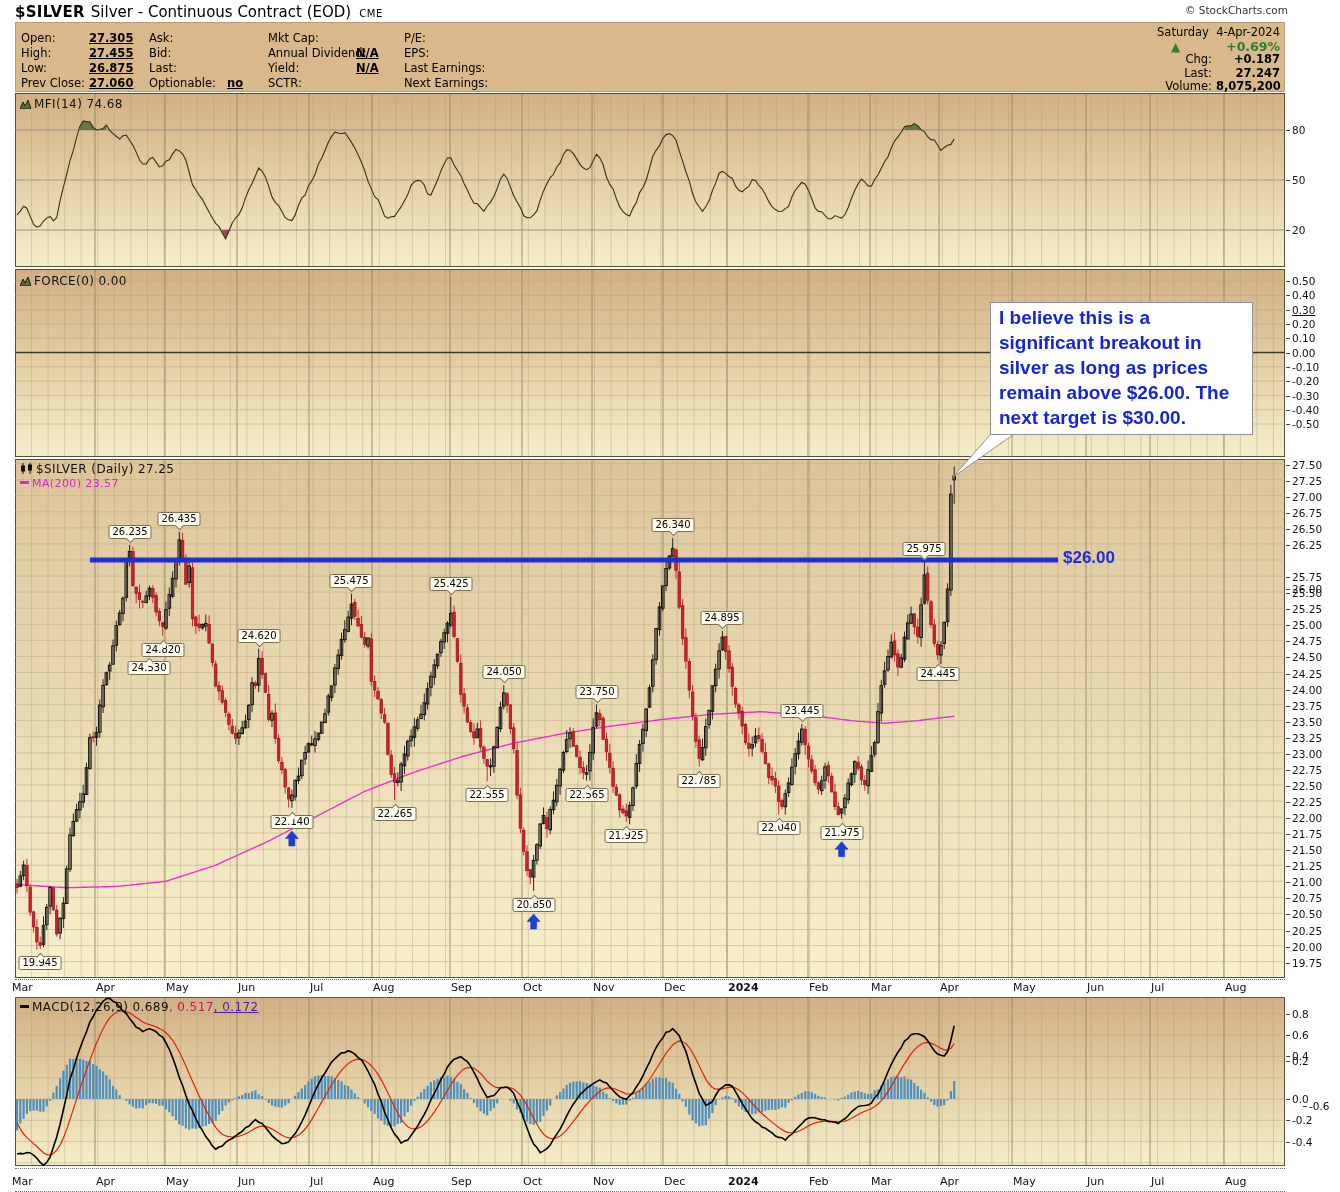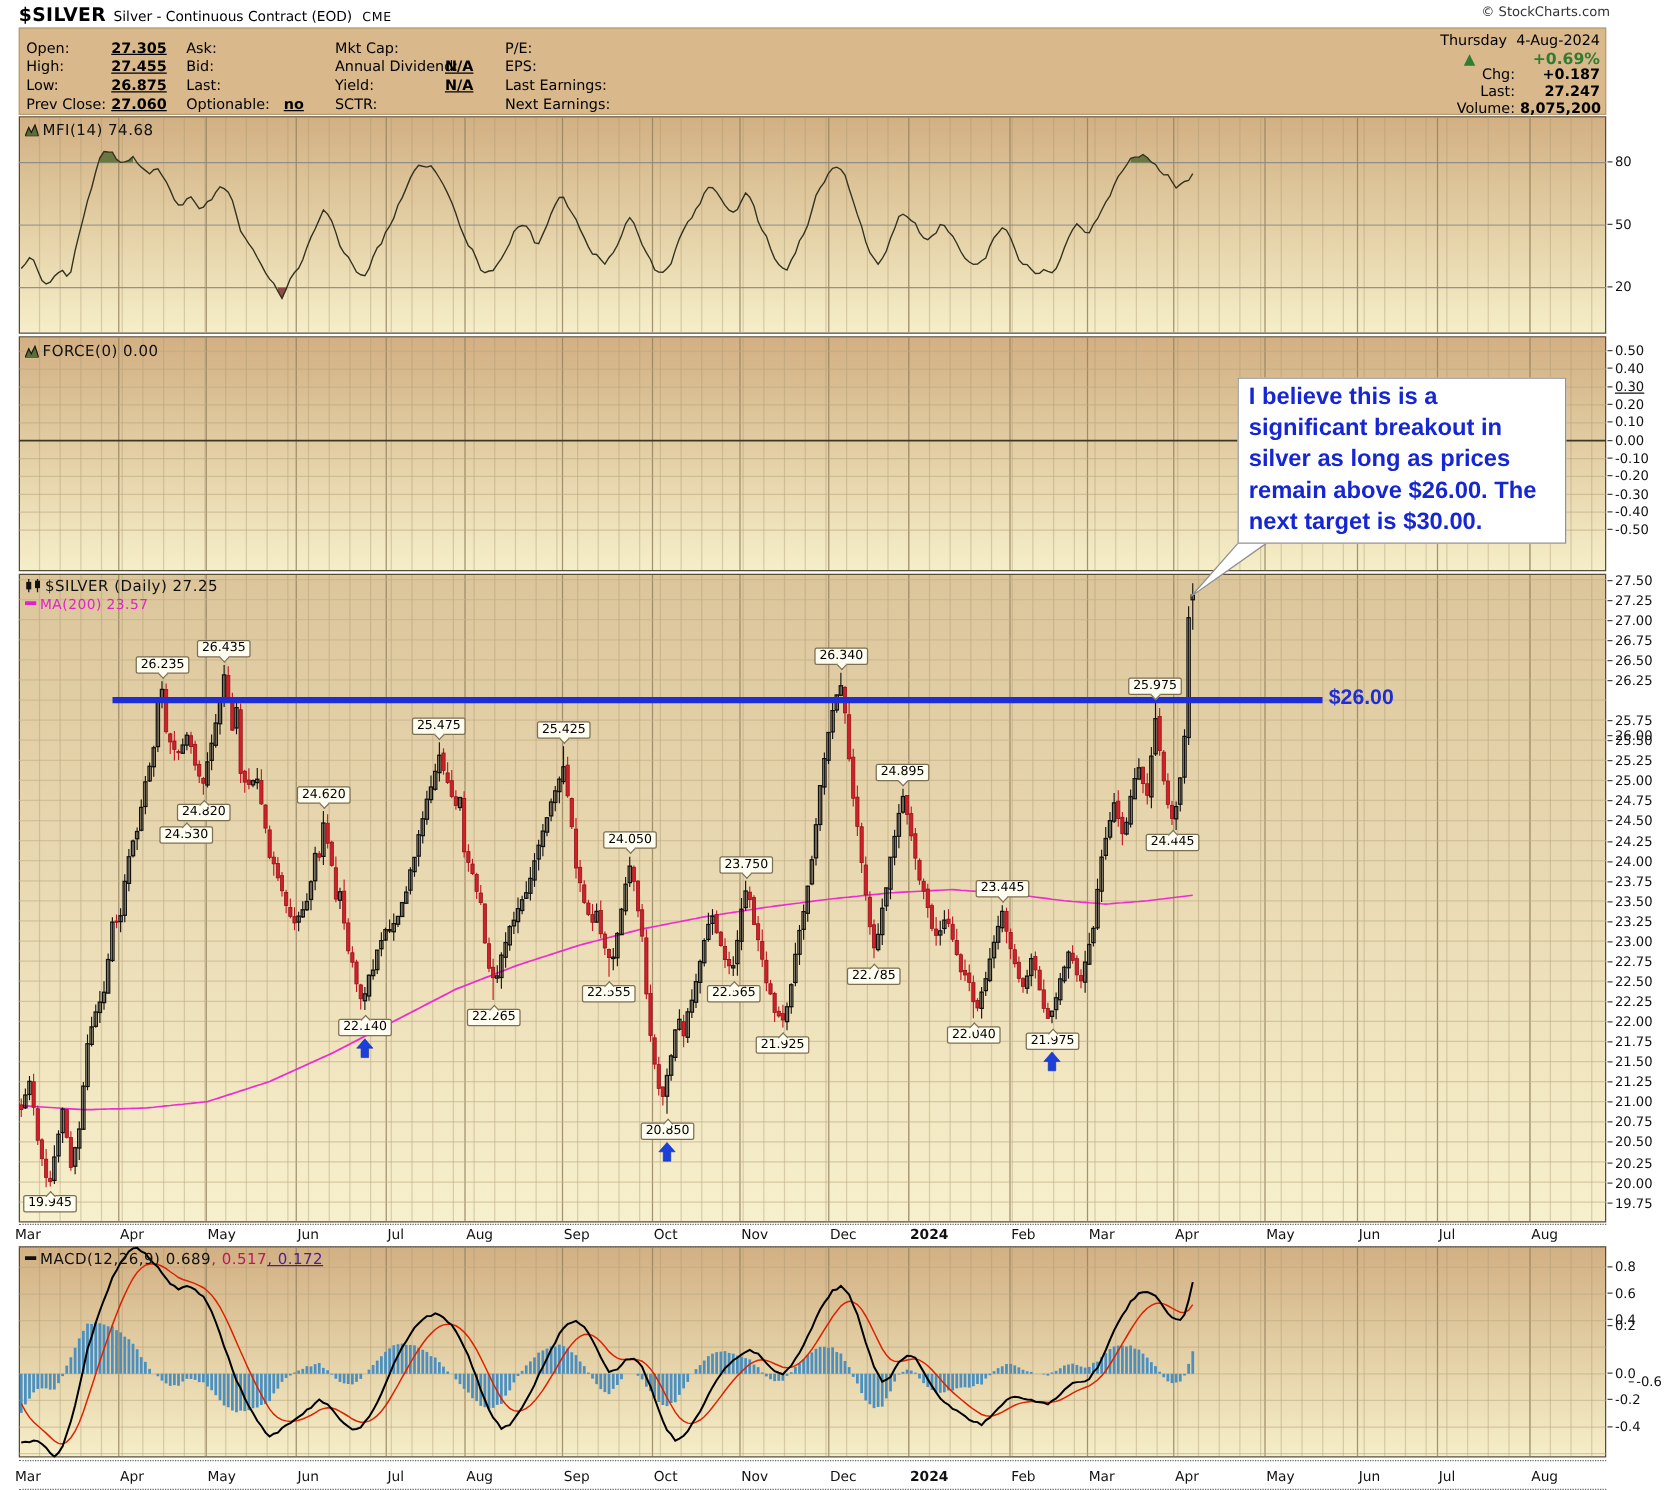--- a/index.html
+++ b/index.html
@@ -1,20 +1,20 @@
 <!DOCTYPE html>
 <html><head>
 <meta charset="utf-8">
 <style>
   html,body{margin:0;padding:0;background:#fff;width:1340px;height:1192px;position:relative;overflow:hidden;
     font-family:"DejaVu Sans",sans-serif;color:#000;}
   
   #title-row{position:absolute;left:15px;top:2px;white-space:nowrap;z-index:4;}
   .tsym{font-size:15px;font-weight:bold;letter-spacing:.3px;}
-  .tname{font-size:11px;margin-left:6px;}
+  .tname{font-size:15px;margin-left:6px;}
   .texch{font-size:10px;margin-left:8px;letter-spacing:.6px;}
   #credit{position:absolute;top:4px;right:52px;font-size:10.5px;color:#333;z-index:4;}
   
   #qbox{position:absolute;left:15px;top:22px;width:1270px;height:70px;background:#d9b88b;
         border:1px solid #b89d74;box-sizing:border-box;font-size:11.5px;z-index:2;}
   .qcol{position:absolute;top:8px;text-decoration:underline;}
   #qc1{left:5px;} #qc2{left:133px;} #qc3{left:252px;} #qc4{left:388px;}
   .qrow{line-height:15px;height:15px;white-space:nowrap;}
   .ql{display:inline-block;}
   #qc1 .ql{width:68px;} #qc2 .ql{width:78px;} #qc3 .ql{width:88px;} #qc4 .ql{width:90px;}
@@ -87,21 +87,21 @@
       <div class="qrow"><span class="ql">Yield:</span><span class="qv">N/A</span></div>
       <div class="qrow"><span class="ql">SCTR:</span><span class="qv"></span></div>
     </div>
   <div class="qcol" id="qc4">
       <div class="qrow"><span class="ql">P/E:</span><span class="qv"></span></div>
       <div class="qrow"><span class="ql">EPS:</span><span class="qv"></span></div>
       <div class="qrow"><span class="ql">Last Earnings:</span><span class="qv"></span></div>
       <div class="qrow"><span class="ql">Next Earnings:</span><span class="qv"></span></div>
     </div>
   <div id="qright">
-    <div class="qrow" id="qdate">Thursday  4-Aug-2024</div>
+    <div class="qrow" id="qdate">Saturday  4-Apr-2024</div>
     <div class="qrow" id="qpct">
       <span class="tri green">▲</span><span class="pctv green">+0.69%</span>
     </div>
     <div class="qrow">
       <span class="qrlab">Chg:</span><span class="qrval">+0.187</span>
     </div>
     <div class="qrow">
       <span class="qrlab">Last:</span><span class="qrval">27.247</span>
     </div>
     <div class="qrow">

